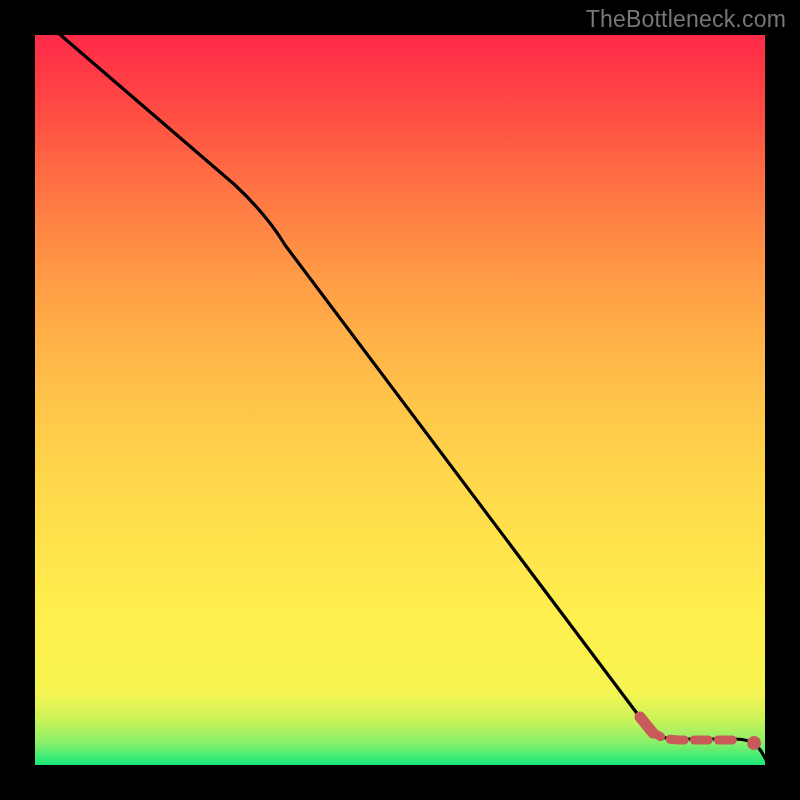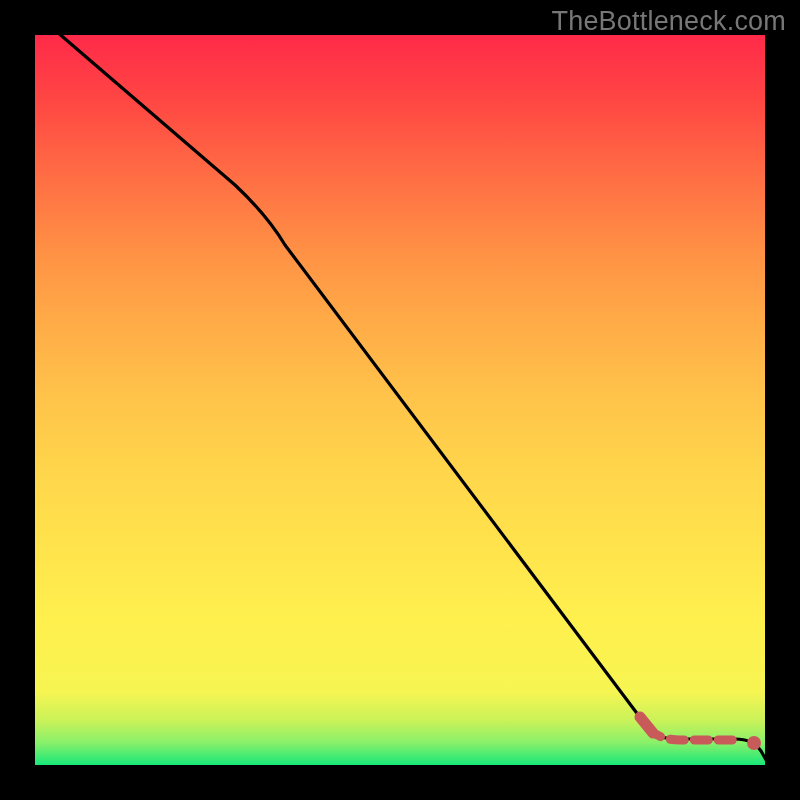--- a/index.html
+++ b/index.html
@@ -9,21 +9,21 @@
     width: 800px;
     height: 800px;
     background: #000;
   }
   .watermark {
     position: absolute;
     top: 6px;
     right: 14px;
     color: #777;
     font-family: Arial, Helvetica, sans-serif;
-    font-size: 27px;
+    font-size: 23px;
     font-weight: 400;
     letter-spacing: 0.2px;
   }
   .plot-area {
     position: absolute;
     left: 35px;
     top: 35px;
     width: 730px;
     height: 730px;
     background: linear-gradient(

